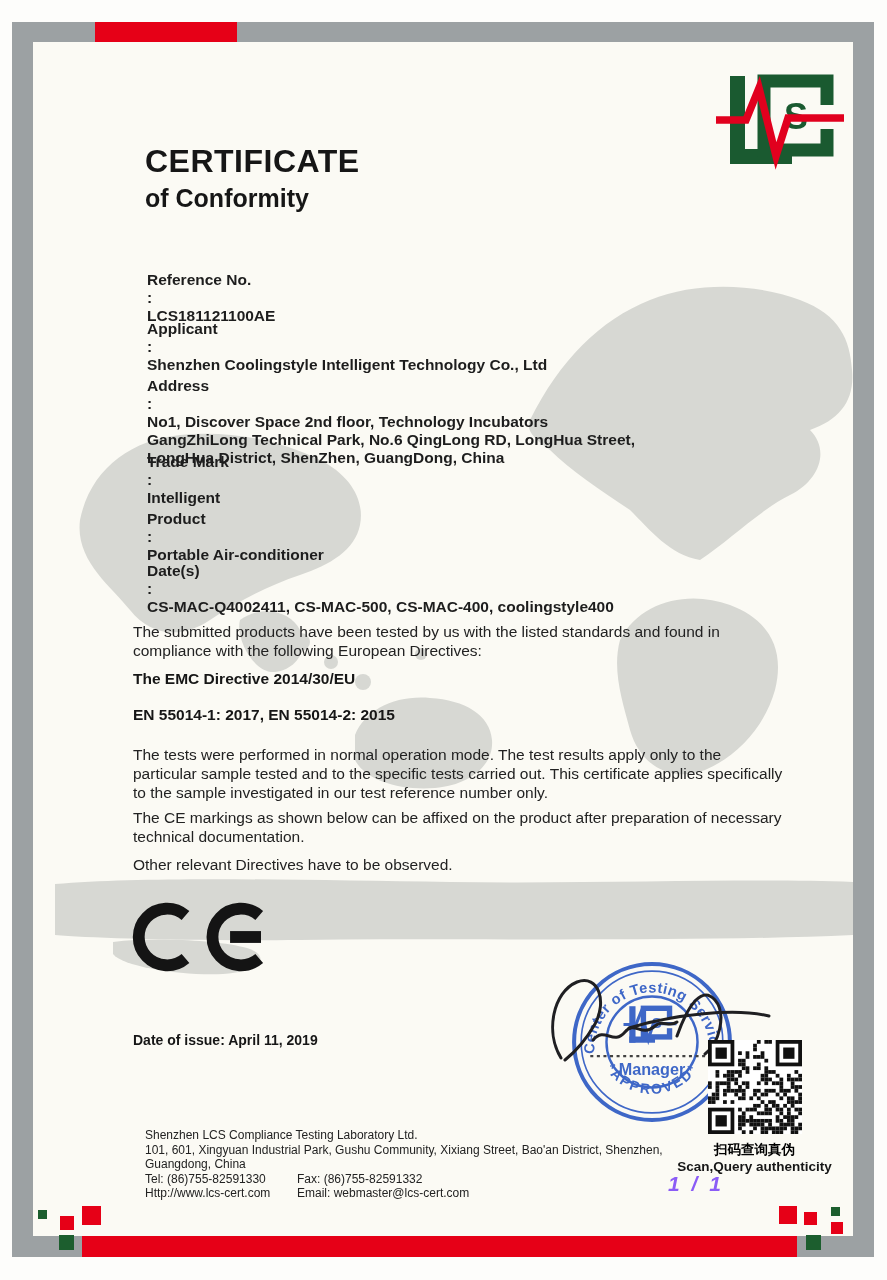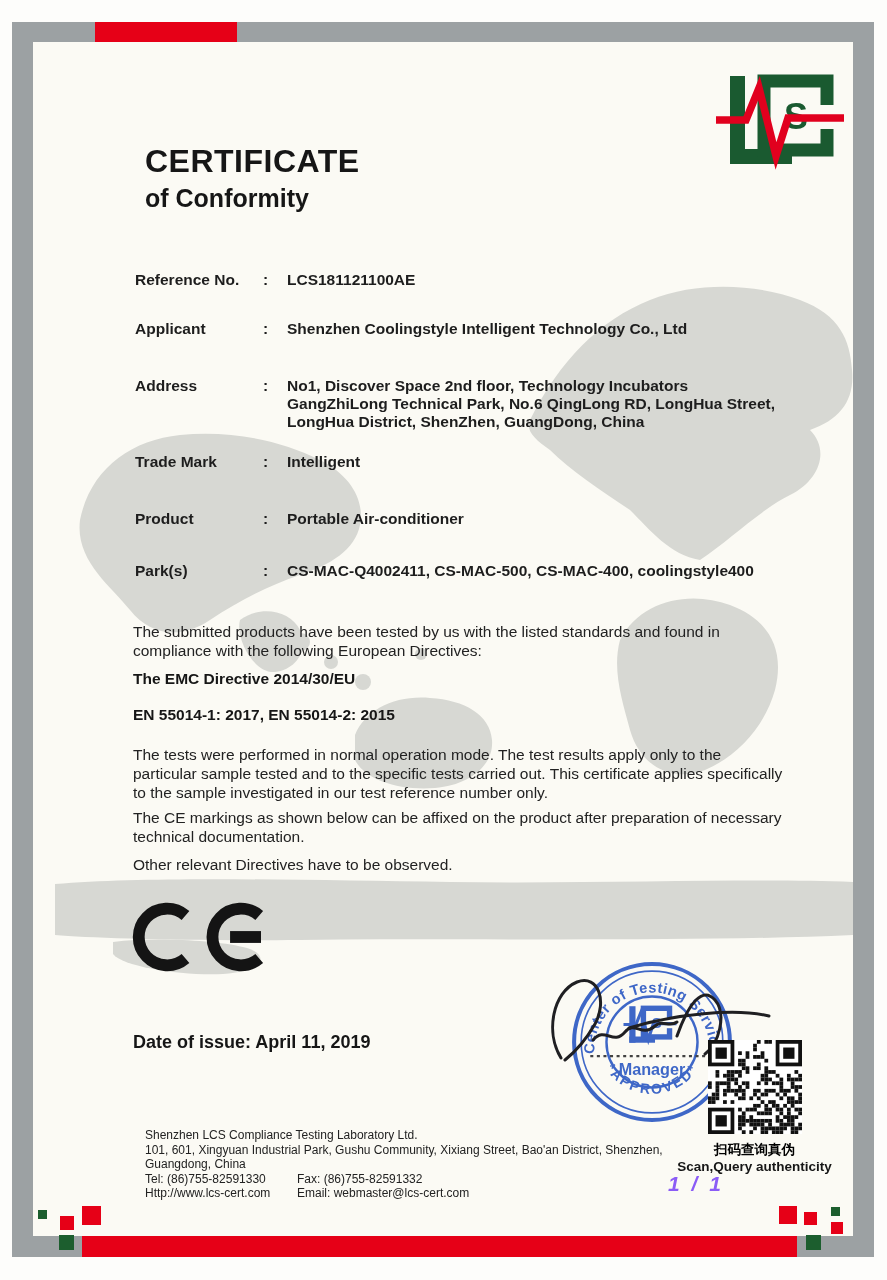--- a/index.html
+++ b/index.html
@@ -22,32 +22,32 @@
   
   .map{position:absolute;left:33px;top:42px;width:820px;height:1194px;pointer-events:none;}
   
   .logo{position:absolute;left:714px;top:72px;width:146px;height:98px;}
   
   .title-block{position:absolute;left:145px;top:144px;}
   .title-main{font-size:32px;font-weight:bold;letter-spacing:.5px;color:#161616;line-height:34px;}
   .title-sub{font-size:25px;font-weight:bold;color:#161616;margin-top:6px;}
   
   .fields{position:absolute;left:135px;top:271px;width:650px;font-size:15.5px;font-weight:bold;}
-  .field-row{position:absolute;left:0;display:flex;width:650px;line-height:18px;}
+  .field-row{position:absolute;left:12px;display:flex;width:650px;line-height:18px;flex-direction:column;}
   .field-label{width:128px;flex:none;}
   .field-colon{width:24px;flex:none;}
   .field-value{width:498px;}
   
   .body-block{position:absolute;left:133px;top:622px;width:650px;font-size:15.5px;line-height:19px;color:#222;}
   .body-block p{position:absolute;margin:0;width:100%;}
   .b-bold{font-weight:bold;color:#161616;}
   
   .ce-mark{position:absolute;left:130px;top:886px;width:158px;height:102px;}
   
-  .date-line{position:absolute;left:133px;top:1032px;font-size:18px;font-weight:bold;color:#161616;}
+  .date-line{position:absolute;left:133px;top:1032px;font-size:14px;font-weight:bold;color:#161616;}
   
   .stamp{position:absolute;left:566px;top:956px;width:172px;height:172px;opacity:.92;}
   .signature{position:absolute;left:543px;top:962px;width:235px;height:125px;}
   .qr-wrap{position:absolute;left:672px;top:1040px;width:165px;text-align:center;}
   .qr-code{display:inline-block;width:94px;height:94px;background:#ffffff;}
   .qr-cap-zh{font-size:13.5px;font-weight:bold;margin-top:3px;color:#000000;}
   .qr-cap-en{font-size:13.5px;font-weight:bold;color:#161616;}
   
   .footer{position:absolute;left:145px;top:1128px;width:560px;font-size:12px;line-height:14.6px;color:#222;}
   .footer-row{display:flex;}
@@ -128,21 +128,21 @@
       <span class="field-label">Trade Mark</span>
       <span class="field-colon">:</span>
       <span class="field-value">Intelligent</span>
     </div>
     <div class="field-row" style="top:239px;">
       <span class="field-label">Product</span>
       <span class="field-colon">:</span>
       <span class="field-value">Portable Air-conditioner</span>
     </div>
     <div class="field-row" style="top:291px;">
-      <span class="field-label">Park(s)</span>
+      <span class="field-label">Date(s)</span>
       <span class="field-colon">:</span>
       <span class="field-value">CS-MAC-Q4002411, CS-MAC-500, CS-MAC-400, coolingstyle400</span>
     </div>
   </div>
 
   <div class="body-block">
     <p style="top:0px;">The submitted products have been tested by us with the listed standards and found in compliance with the following European Directives:</p>
     <p style="top:47px;" class="b-bold">The EMC Directive 2014/30/EU</p>
     <p style="top:83px;" class="b-bold">EN 55014-1: 2017, EN 55014-2: 2015</p>
     <p style="top:123px;">The tests were performed in normal operation mode. The test results apply only to the particular sample tested and to the specific tests carried out. This certificate applies specifically to the sample investigated in our test reference number only.</p>

